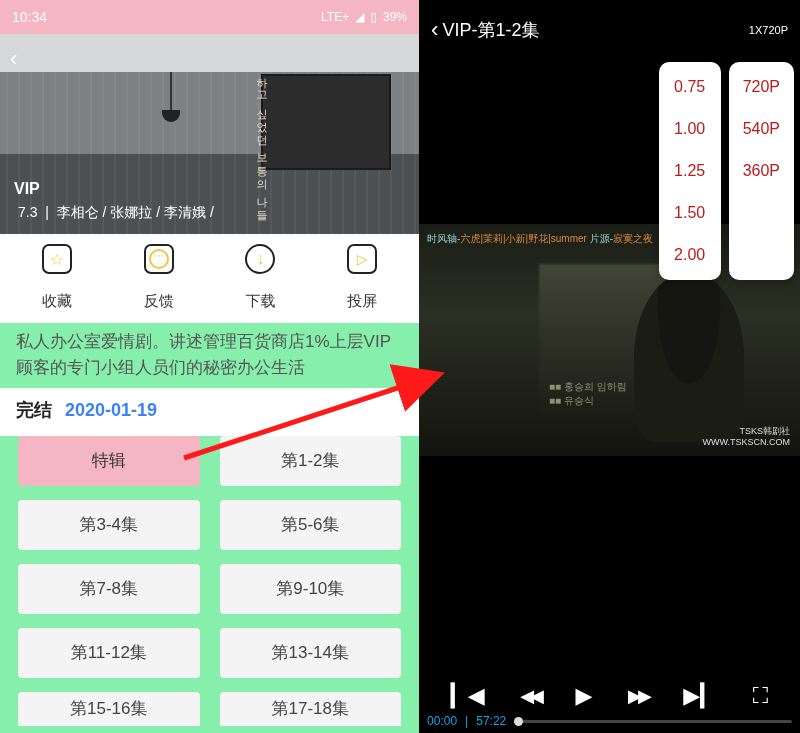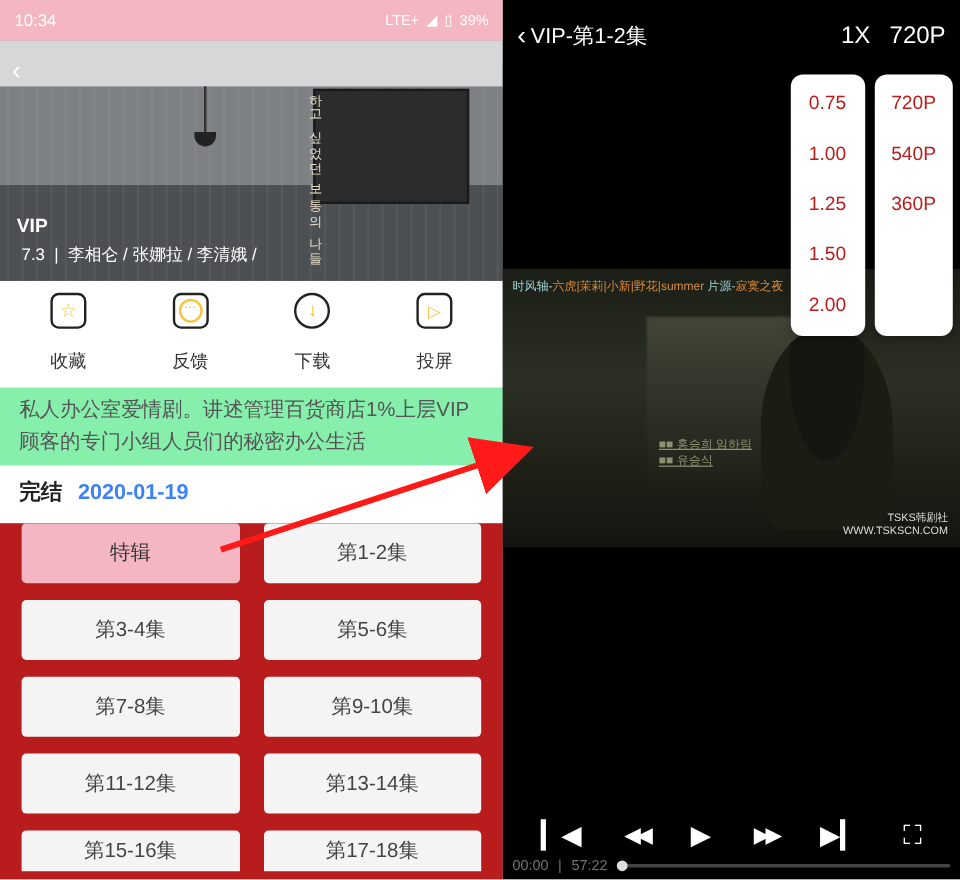--- a/index.html
+++ b/index.html
@@ -39,54 +39,54 @@
 .ic-dl:before { content:"↓"; color:#f5c542; font-weight:700; font-size:16px; }
 .ic-play:before { content:"▷"; color:#f5c542; font-size:14px; }
 
 
 .desc { padding:6px 16px; font-size:17px; color:#555; line-height:1.55; background:#86efac; }
 .stat { padding:10px 16px 14px; background:#fff; font-size:18px; }
 .stat .s1 { font-weight:700; color:#222; margin-right:8px; }
 .stat .s2 { color:#3b82f6;font-weight:bold; }
 
 
-.eps { flex:1; padding:0 18px 0; background:#b91c1c; overflow:hidden;text-align:center; }
+.eps { flex:1; padding:0 18px 0; background:#86efac; overflow:hidden;text-align:center; }
 .ep-grid { display:grid; grid-template-columns:1fr 1fr; gap:14px 20px; }
 .ep { background:#f4f4f4; color:#444; height:50px; display:flex; align-items:center; justify-content:center; font-size:17px; border-radius:4px; }
 .ep.sel { background:#f3b6c2; color:#333; }
 .ep.cut { height:34px; border-radius:4px 4px 0 0; }
 
 
 .arrow { position:absolute; z-index:50; pointer-events:none; }
 
 
 .p-top { height:60px; display:flex; align-items:center; justify-content:space-between; padding:0 12px; color:#fff; }
 .p-back { display:flex; align-items:center; gap:4px; font-size:18px; }
 .p-back .ch { font-size:22px; }
-.p-set { display:flex; gap:16px; font-size:20px;text-align:center; }
+.p-set { display:flex; font-size:11px;text-align:center; }
 
 .menus { position:absolute; top:62px; right:6px; display:flex; gap:8px; z-index:5; }
 .menu { background:#fff; border-radius:10px; padding:4px 0; display:flex; flex-direction:column; min-width:62px; box-shadow:0 2px 8px rgba(0,0,0,0.25); }
 .menu .mi { padding:12px 14px; font-size:16px; color:#b91c1c; text-align:center; }
 
 .video { position:absolute; top:224px; left:0; right:0; height:232px; background:linear-gradient(180deg,#1b1e16 0%,#2c2f23 40%,#13140f 100%); overflow:hidden; }
 .video .hall { position:absolute; top:40px; left:120px; width:160px; height:150px; background:linear-gradient(180deg,#434538 0%, #1c1d15 100%); filter:blur(1px); }
 .video .head { position:absolute; top:48px; right:56px; width:110px; height:170px; background:radial-gradient(ellipse at 50% 20%, #151511 0 40%, transparent 41%), #1b1d15; border-radius:50% 50% 20% 20%; }
 .video .ovtxt { position:absolute; top:8px; left:8px; font-size:10px; color:#9bd0d0; white-space:nowrap; }
 .video .ovtxt .or { color:#d88a3c; }
-.video .cap { position:absolute; left:130px; bottom:64px; font-size:10px; color:#8f9270; line-height:1.4;text-decoration:underline; }
+.video .cap { position:absolute; left:130px; bottom:48px; font-size:10px; color:#8f9270; line-height:1.4; }
 .video .rating { position:absolute; top:24px; right:14px; width:22px; height:22px; background:#f0a030; border-radius:50%; color:#fff; font-size:11px; font-weight:700; display:flex; align-items:center; justify-content:center; }
 .video .sbs { position:absolute; top:28px; right:42px; color:#fff; font-size:10px; font-weight:700; letter-spacing:1px; }
 .video .wm { position:absolute; right:10px; bottom:8px; color:#ddd; font-size:9px; text-align:right; line-height:1.2; }
 
 .controls { position:absolute; left:0; right:0; bottom:24px; display:flex; justify-content:space-around; align-items:center; padding:0 14px; color:#fff; }
 .controls .cbtn { font-size:22px; }
 .controls .ff, .controls .rw { font-size:18px; letter-spacing:-4px; }
 
-.progress { position:absolute; left:0; right:0; bottom:0; height:24px; display:flex; align-items:center; gap:8px; padding:0 8px; color:#737373; font-size:12px; }
+.progress { position:absolute; left:0; right:0; bottom:0; height:24px; display:flex; align-items:center; gap:8px; padding:0 8px; color:#0ea5e9; font-size:12px; }
 .progress .bar { flex:1; height:3px; background:#444; position:relative; border-radius:2px; }
 .progress .bar .dot { position:absolute; left:0; top:-3px; width:9px; height:9px; background:#ddd; border-radius:50%; }
 </style>
 </head>
 <body>
 
 <div class="pane left">
   <div class="statusbar">
     <span>10:34</span>
     <span class="sb-right">

